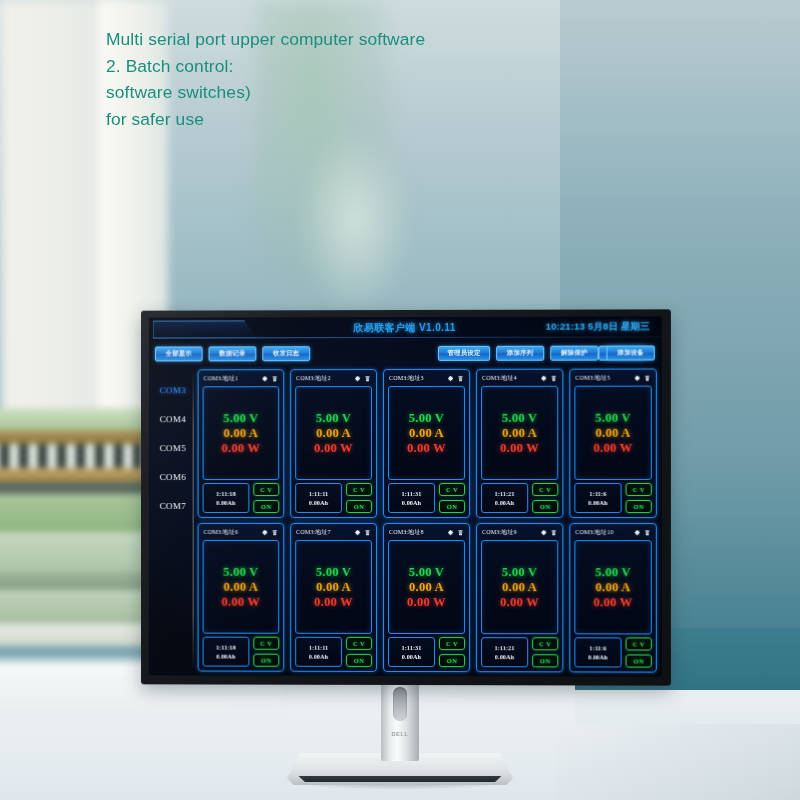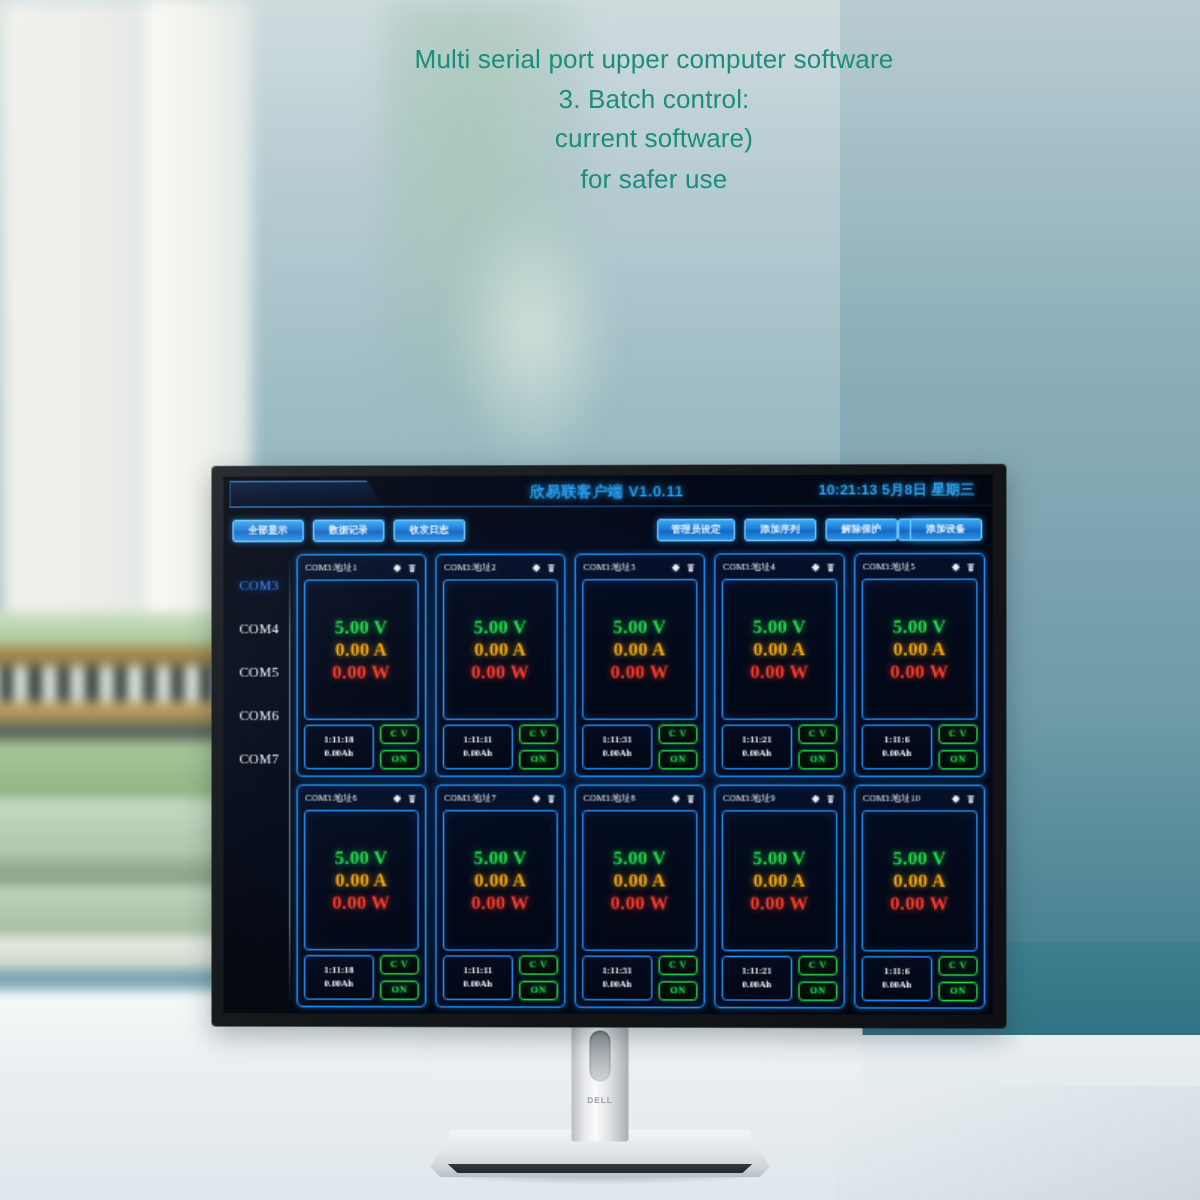--- a/index.html
+++ b/index.html
@@ -80,21 +80,21 @@
 
   
   .copy {
     position:absolute; left:106px; top:26px; width:660px;
     color:#1a8e7c;
     font-size:17.4px; line-height:26.6px;
     font-family:"Liberation Sans", sans-serif;
     letter-spacing:.1px;
     z-index:40;
   }
-  .copy p { white-space:pre-wrap;text-align:center; }
+  .copy p { white-space:pre-wrap; }
 
   
   .monitor { position:absolute; left:140px; top:310px; width:530px; height:375px; z-index:20; }
   .bezel {
     position:absolute; inset:0;
     background:linear-gradient(135deg,#2b2f33 0%,#1d2024 18%,#14171a 50%,#0e1013 100%);
     border-radius:3px;
     box-shadow:0 6px 18px rgba(30,50,60,.35);
     transform:perspective(1400px) rotateY(-1.1deg);
   }
@@ -296,22 +296,22 @@
   </div>
   <div class="bg-wall-teal"></div>
   <div class="bg-desk"></div>
   <div class="bg-desk2"></div>
   <div class="bg-desk-edge"></div>
   <div class="bg-box-left"></div>
 </div>
 
 <div class="copy">
   <p>Multi serial port upper computer software</p>
-  <p>3. Batch control:</p>
-  <p>current software)</p>
+  <p>2. Batch control:</p>
+  <p>software switches)</p>
   <p>for safer use</p>
 </div>
 
 <div class="monitor">
   <div class="bezel">
     <div class="bezel-inner">
       <div class="screen">
 
         <div class="titlebar">
           <div class="title-sweep"></div>

